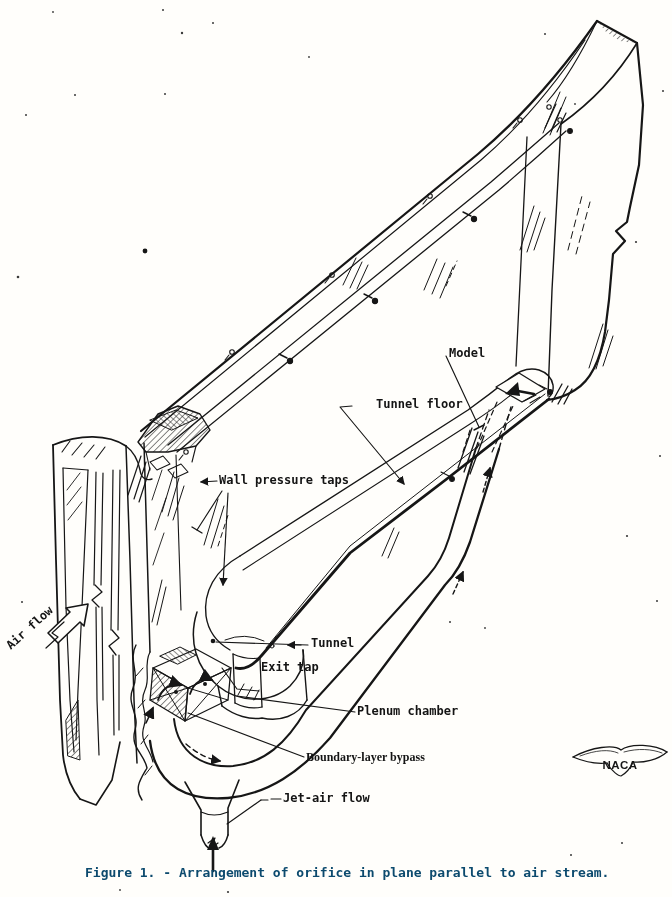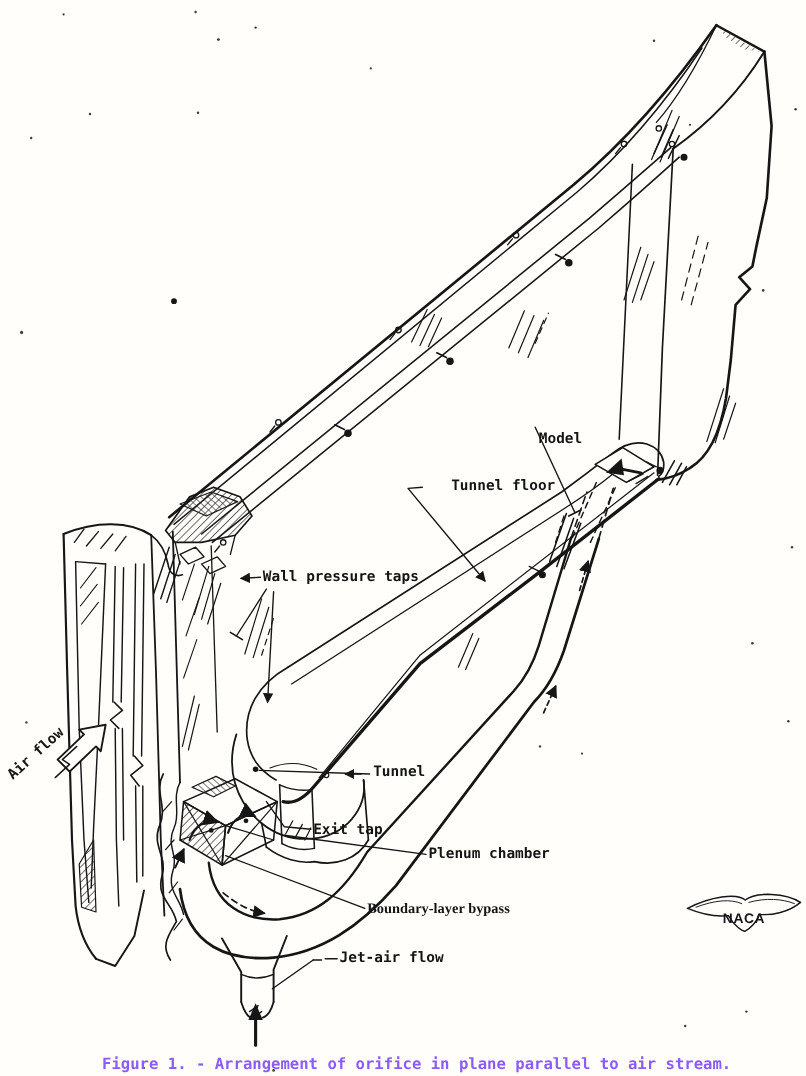--- a/index.html
+++ b/index.html
@@ -9,23 +9,22 @@
     font-family:"DejaVu Sans Mono", monospace;
   }
   .art{position:absolute;left:0;top:0;}
   .lbl{
     position:absolute;white-space:nowrap;color:#141414;
     font:bold 12px "DejaVu Sans Mono", monospace;
     letter-spacing:0px;
   }
   .lbl.rot{transform:rotate(-42deg);transform-origin:left center;}
   .caption{
-    position:absolute;white-space:nowrap;color:#8b5cf6;
+    position:absolute;white-space:nowrap;color:#0c4a6e;
     font:bold 13px "DejaVu Sans Mono", monospace;
-    margin-top:15px;
   }
   svg *{vector-effect:none;}
 </style>
 </head>
 <body>
 
 <div class="page">
 
 <svg class="art" width="672" height="897" viewBox="0 0 672 897" stroke="#161616" fill="none" stroke-linecap="round" stroke-linejoin="round">
 
@@ -316,25 +315,25 @@
         <circle cx="120" cy="890" r="0.9"></circle>
   </g>
 </svg>
 
 <div class="lbl rot" style="left:8px;top:640px;">Air flow</div>
 
 <div class="lbl" style="left:219px;top:473px;">Wall pressure taps</div>
 
 <div class="lbl" style="left:376px;top:397px;">Tunnel floor</div>
 
-<div class="lbl" style="left:449px;top:358px;">Model</div>
+<div class="lbl" style="left:449px;top:346px;">Model</div>
 
 <div class="lbl" style="left:311px;top:636px;">Tunnel</div>
 
-<div class="lbl" style="left:261px;top:684px;">Exit tap</div>
+<div class="lbl" style="left:261px;top:660px;">Exit tap</div>
 
 <div class="lbl" style="left:357px;top:704px;">Plenum chamber</div>
 
 <div class="lbl" style="left:306px;top:750px;font-family:Liberation Serif, serif;">Boundary-layer bypass</div>
 
 <div class="lbl" style="left:283px;top:791px;">Jet-air flow</div>
 
 <div class="caption" style="left:85px;top:865px;">Figure 1. - Arrangement of orifice in plane parallel to air stream.</div>
 
 </div>

